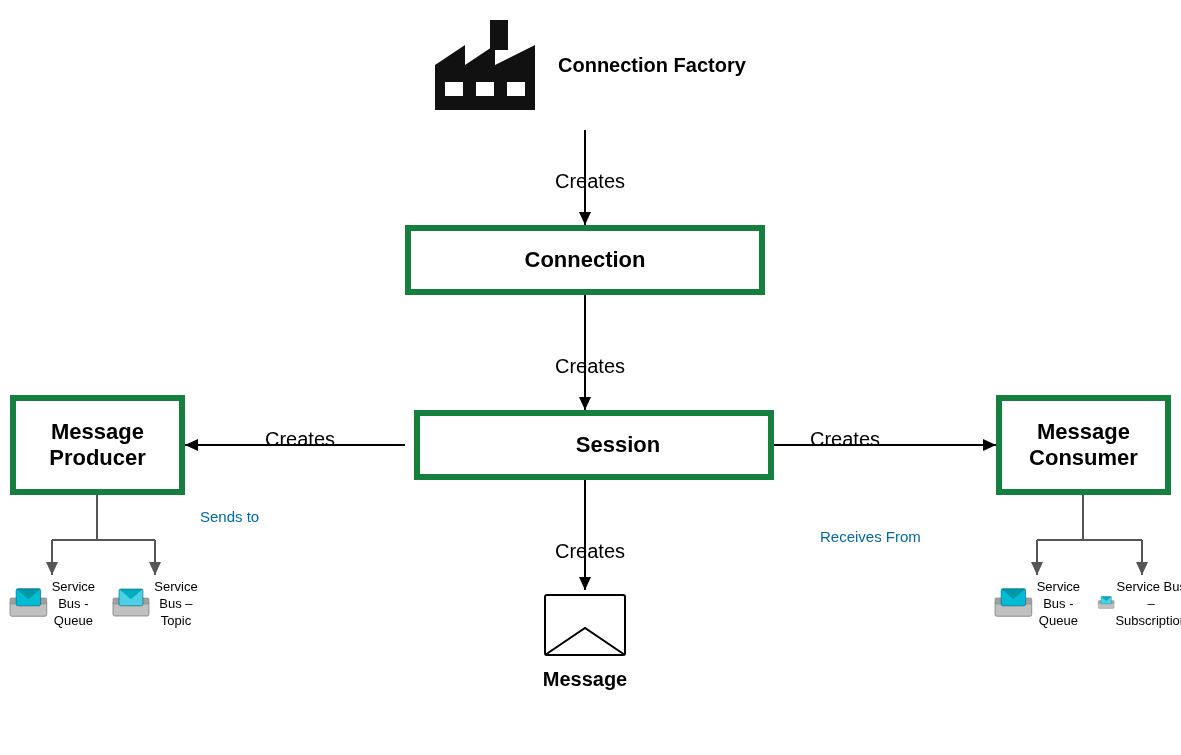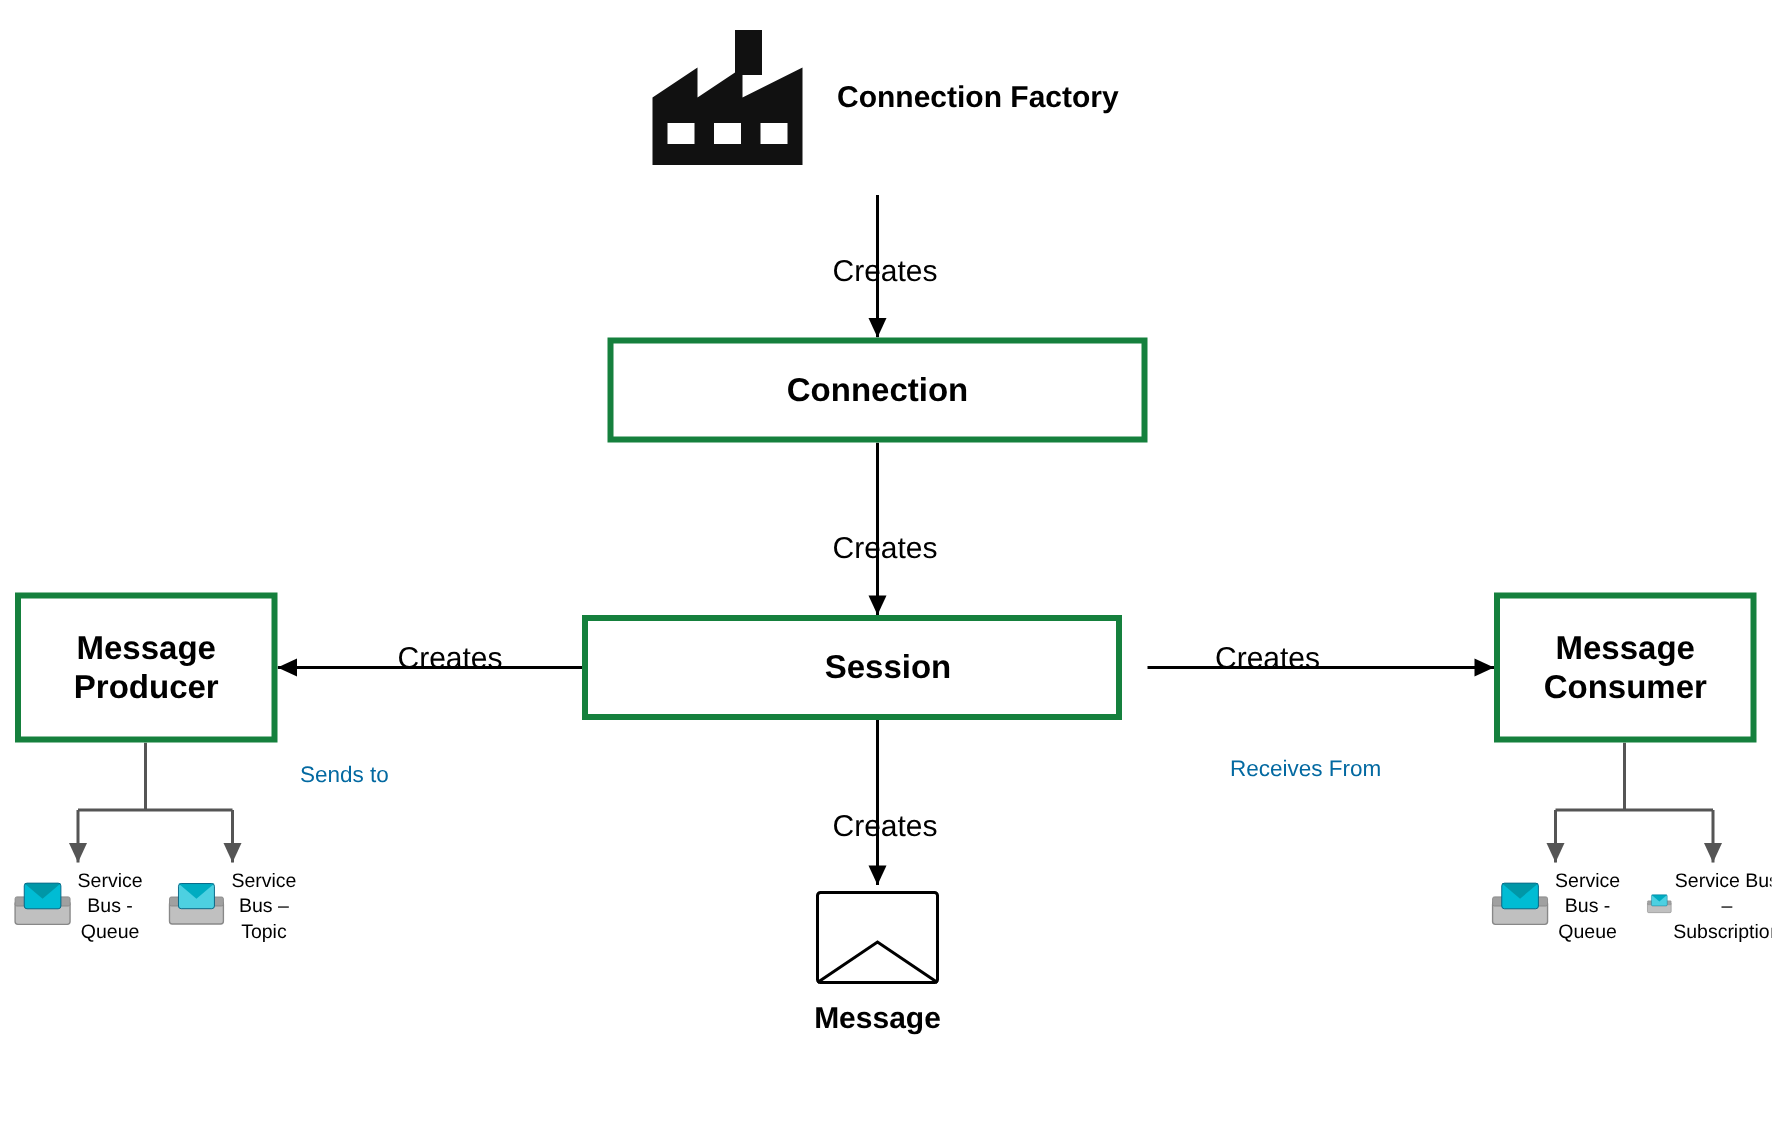--- a/index.html
+++ b/index.html
@@ -30,39 +30,39 @@
       height: 110px;
     }
     .factory-label {
       font-size: 20px;
       font-weight: bold;
       color: #000;
     }
     
     .box {
       position: absolute;
-      border: 4px solid #15803d;
+      border: 6px solid #15803d;
       background: #fff;
       display: flex;
       align-items: center;
       justify-content: center;
       font-size: 22px;
       font-weight: bold;
       text-align: center;
     }
     #connection-box {
       width: 360px;
       height: 70px;
       left: 405px;
       top: 225px;
     }
     #session-box {
       width: 360px;
       height: 70px;
-      left: 388px;
+      left: 414px;
       top: 410px;
       padding-left: 48px;
     }
     #producer-box {
       width: 175px;
       height: 100px;
       left: 10px;
       top: 395px;
     }
     #consumer-box {
@@ -197,21 +197,21 @@
 Producer</span>
   </div>
 
   <div class="box" id="consumer-box">
     <span style="white-space:pre-line; text-align:center;">Message
 Consumer</span>
   </div>
 
   <div class="side-label" style="left:200px; top:508px;">Sends to</div>
 
-  <div class="side-label" style="left:820px; top:504px;">Receives From</div>
+  <div class="side-label" style="left:820px; top:528px;">Receives From</div>
 
   <div class="sb-icon-container" style="left:7px; top:575px;">
     <svg width="70" height="55" viewBox="0 0 70 55">
 
       <rect x="5" y="25" width="60" height="25" rx="3" fill="#c0c0c0" stroke="#888" stroke-width="1.5"></rect>
       <rect x="5" y="20" width="60" height="10" rx="2" fill="#a0a0a0" stroke="#888" stroke-width="1"></rect>
 
       <rect x="15" y="5" width="40" height="28" rx="3" fill="#00bcd4"></rect>
       <polygon points="15,5 35,22 55,5" fill="#0097a7"></polygon>
       <rect x="15" y="5" width="40" height="28" rx="3" fill="none" stroke="#006080" stroke-width="1"></rect>

